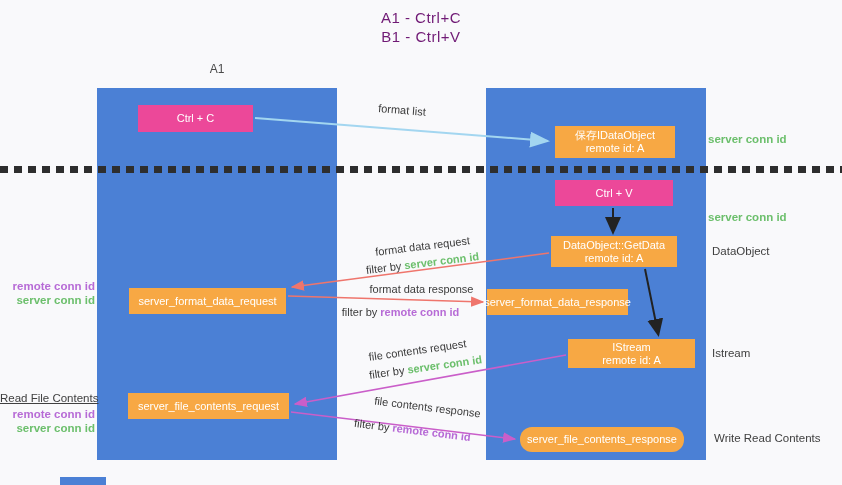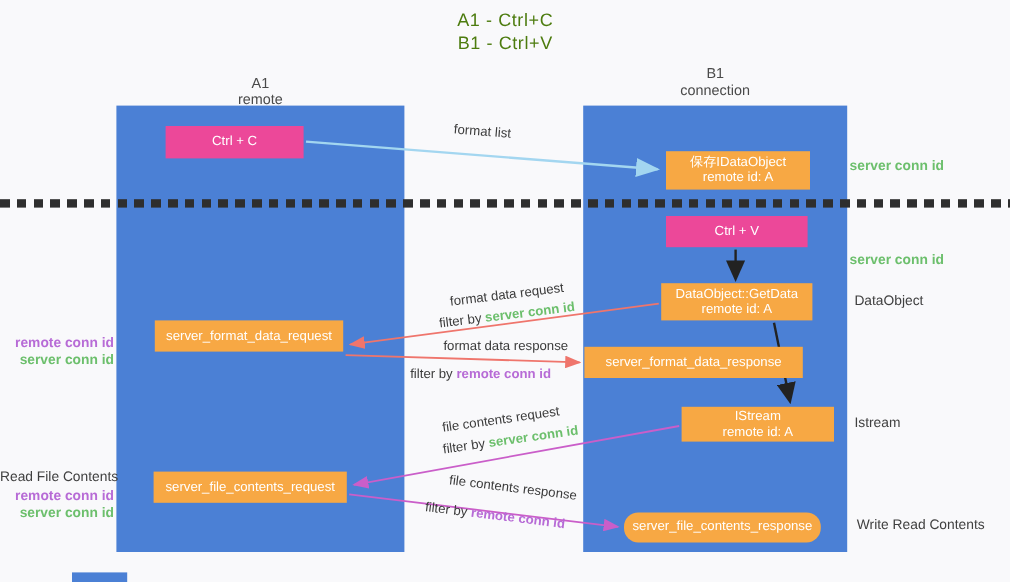--- a/index.html
+++ b/index.html
@@ -8,21 +8,21 @@
     font-family:"Liberation Sans", sans-serif;
     background:#f9f9fb;
     position:relative;
     overflow:hidden;
     color:#3d3d3d;
   }
   .stage { position:absolute; left:0; top:0; width:842px; height:485px; }
 
   .title {
     position:absolute; left:0; top:8px; width:842px;
-    text-align:center; font-size:15px; line-height:19px; color:#4d7c0f;
+    text-align:center; font-size:15px; line-height:19px; color:#701a75;
     letter-spacing:0.5px;
   }
 
   .col { position:absolute; background:#4b80d5; }
   .col-a1 { left:97px; top:88px; width:240px; height:372px; }
   .col-b1 { left:486px; top:88px; width:220px; height:372px; }
 
   .col-head {
     position:absolute; text-align:center; font-size:12px; line-height:14px; color:#4a4a4a;
   }
@@ -67,25 +67,20 @@
 
 <div class="stage">
 
   <div class="title">
     <div>A1 - Ctrl+C</div>
     <div>B1 - Ctrl+V</div>
   </div>
 
   <div class="col-head head-a1">
     <div>A1</div>
-    <div>remote</div>
-  </div>
-  <div class="col-head head-b1">
-    <div>B1</div>
-    <div>connection</div>
   </div>
 
   <div class="col col-a1"></div>
   <div class="col col-b1"></div>
 
   <div class="dotted-sep"></div>
 
   <svg class="arrows" viewBox="0 0 842 485">
     <defs>
       <marker id="m-blue" markerWidth="10" markerHeight="8" refX="9" refY="4" orient="auto">
@@ -135,25 +130,25 @@
 
   <div class="node green" style="left:555px;top:180px;width:118px;height:26px;">
     <span>Ctrl + V</span>
   </div>
 
   <div class="node orange" style="left:551px;top:236px;width:126px;height:31px;">
     <span>DataObject::GetData</span>
     <span>remote id: A</span>
   </div>
 
-  <div class="node orange" style="left:129px;top:267px;width:157px;height:26px;">
+  <div class="node orange" style="left:129px;top:288px;width:157px;height:26px;">
     <span>server_format_data_request</span>
   </div>
 
-  <div class="node orange" style="left:487px;top:289px;width:182px;height:26px;">
+  <div class="node orange" style="left:487px;top:289px;width:141px;height:26px;">
     <span>server_format_data_response</span>
   </div>
 
   <div class="node orange" style="left:568px;top:339px;width:127px;height:29px;">
     <span>IStream</span>
     <span>remote id: A</span>
   </div>
 
   <div class="node orange" style="left:128px;top:393px;width:161px;height:26px;">
     <span>server_file_contents_request</span>
@@ -194,20 +189,20 @@
   <div class="side" style="left:712px;top:245px;">DataObject</div>
   <div class="side" style="left:712px;top:347px;">Istream</div>
   <div class="side" style="left:714px;top:432px;">Write Read Contents</div>
 
   <div class="left-block" style="top:279px;">
     <div class="pt">remote conn id</div>
     <div class="gt">server conn id</div>
   </div>
 
   <div class="left-block" style="top:391px;">
-    <div class="side" style="position:static;">Read File Contents</div>
+    <div class="side" style="position:static;text-decoration:underline;">Read File Contents</div>
     <div class="pt" style="margin-top:2px;">remote conn id</div>
     <div class="gt">server conn id</div>
   </div>
 
   <div class="partial-shape"></div>
 
 </div>
 
 </body></html>

